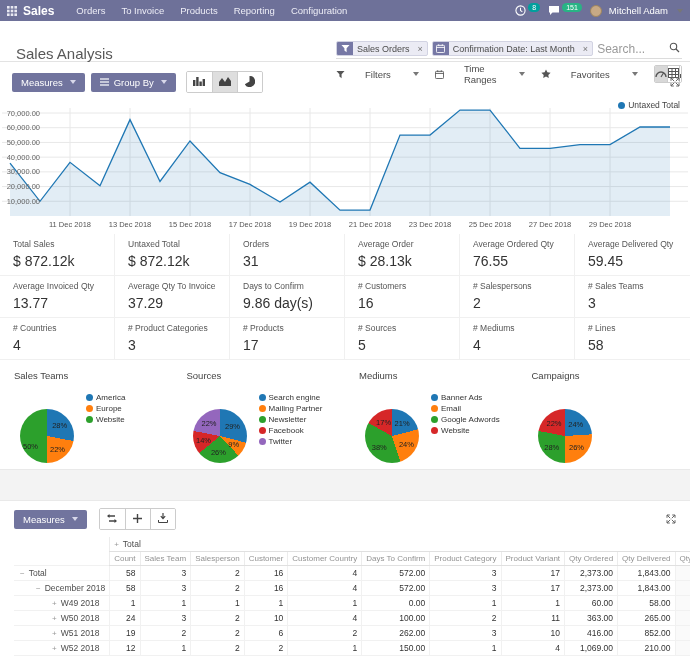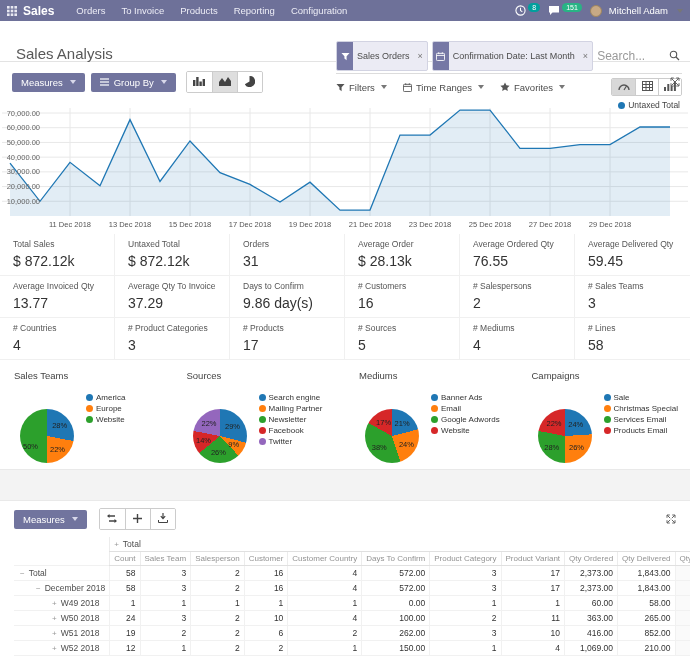--- a/index.html
+++ b/index.html
@@ -16,29 +16,29 @@
   .badge-pill{font-size:7px;line-height:9px;border-radius:6px;padding:0 4px;color:#fff;position:relative;top:-3px;left:-3px}
   .badge-act{background:#00a09d}
   .badge-msg{background:#28b485}
   .avatar{width:12px;height:12px;border-radius:50%;background:#c7a985;border:1px solid #9e8560;display:inline-block}
   .user-name{font-size:9.5px;margin:0 2px;cursor:pointer}
   
   .control{display:flex;justify-content:space-between;padding:20px 8px 0 16px;border-bottom:1px solid #e3e3e3;height:41px;background:#fff}
   .cp-title{font-size:15px;color:#585858;margin-top:4px}
   .search-block{width:346px}
   .searchbar{display:flex;align-items:center;border-bottom:1px solid #dcdcdc;padding-bottom:2px;min-height:18px}
-  .facet{display:inline-flex;align-items:stretch;border:1px solid #d2d3e2;border-radius:2px;margin-right:4px;background:#ebebf4;font-size:9px;height:30px;overflow:hidden}
+  .facet{display:inline-flex;align-items:stretch;border:1px solid #d2d3e2;border-radius:2px;margin-right:4px;background:#ebebf4;font-size:9px;height:15px;overflow:hidden}
   .facet-icon{background:#7678a5;color:#fff;width:16px;display:flex;align-items:center;justify-content:center}
   .facet-label{padding:1px 4px;color:#4c4c4c;white-space:nowrap;display:flex;align-items:center}
   .facet-x{padding:0 4px;color:#777;display:flex;align-items:center;cursor:pointer;font-size:9px}
   .search-input{border:none;outline:none;flex:1;font-size:12px;color:#444;min-width:30px;background:transparent}
   .search-input::placeholder{color:#9a9a9a}
   .mag{color:#555;margin-right:2px;cursor:pointer}
   .filter-row{display:flex;align-items:center;margin-top:4px;font-size:9.5px;color:#4c4c4c}
-  .fdrop{margin-right:16px;display:flex;align-items:center;gap:4px;cursor:pointer}
+  .fdrop{margin-right:16px;display:flex;align-items:center;gap:20px;cursor:pointer}
   .fdrop .ic{color:#555;display:flex}
   .caret{display:inline-flex;color:#777;margin-left:2px}
   .view-switcher{margin-left:auto;display:flex;border:1px solid #ccc;border-radius:2px;overflow:hidden}
   .vs-btn{width:23px;height:16px;display:flex;align-items:center;justify-content:center;background:#fff;border-left:1px solid #ccc;color:#555;cursor:pointer}
   .vs-btn:first-child{border-left:none}
   .vs-btn.active{background:#d8d8d8}
   
   .dash-toolbar{display:flex;align-items:center;padding:9px 10px 5px 12px;gap:6px}
   .btn-purple{background:#71749e;color:#fff;border:none;border-radius:2px;font-size:9.5px;padding:4px 9px;display:inline-flex;align-items:center;gap:5px;cursor:pointer}
   .btn-purple .caret{color:#d8d8ea}
@@ -506,38 +506,20 @@
     </div>
     <div class="pie-block">
       <div class="pie-title">Campaigns</div>
       <div class="pie-flex">
         <div class="pie" style="background: conic-gradient(rgb(31, 119, 180) 0deg, rgb(31, 119, 180) 86.4deg, rgb(255, 127, 14) 86.4deg, rgb(255, 127, 14) 180deg, rgb(44, 160, 44) 180deg, rgb(44, 160, 44) 280.8deg, rgb(214, 39, 40) 280.8deg, rgb(214, 39, 40) 360deg);">
           <span class="pie-label" style="left: 38.295px; top: 14.972px;">24%</span>
           <span class="pie-label" style="left: 39.028px; top: 38.295px;">26%</span>
           <span class="pie-label" style="left: 14.2865px; top: 37.5175px;">28%</span>
           <span class="pie-label" style="left: 16.4825px; top: 14.2865px;">22%</span>
         </div>
-        <div class="plegend">
-          <div class="plegend-item">
-            <span class="plegend-dot" style="background: rgb(31, 119, 180);"></span>
-            <span>Sale</span>
-          </div>
-          <div class="plegend-item">
-            <span class="plegend-dot" style="background: rgb(255, 127, 14);"></span>
-            <span>Christmas Special</span>
-          </div>
-          <div class="plegend-item">
-            <span class="plegend-dot" style="background: rgb(44, 160, 44);"></span>
-            <span>Services Email</span>
-          </div>
-          <div class="plegend-item">
-            <span class="plegend-dot" style="background: rgb(214, 39, 40);"></span>
-            <span>Products Email</span>
-          </div>
-        </div>
       </div>
     </div>
   </div>
 
 <div class="gray-band"></div>
 
 <div class="pivot">
   <div class="pivot-toolbar">
     <button class="btn-purple">
       <span>Measures</span>

